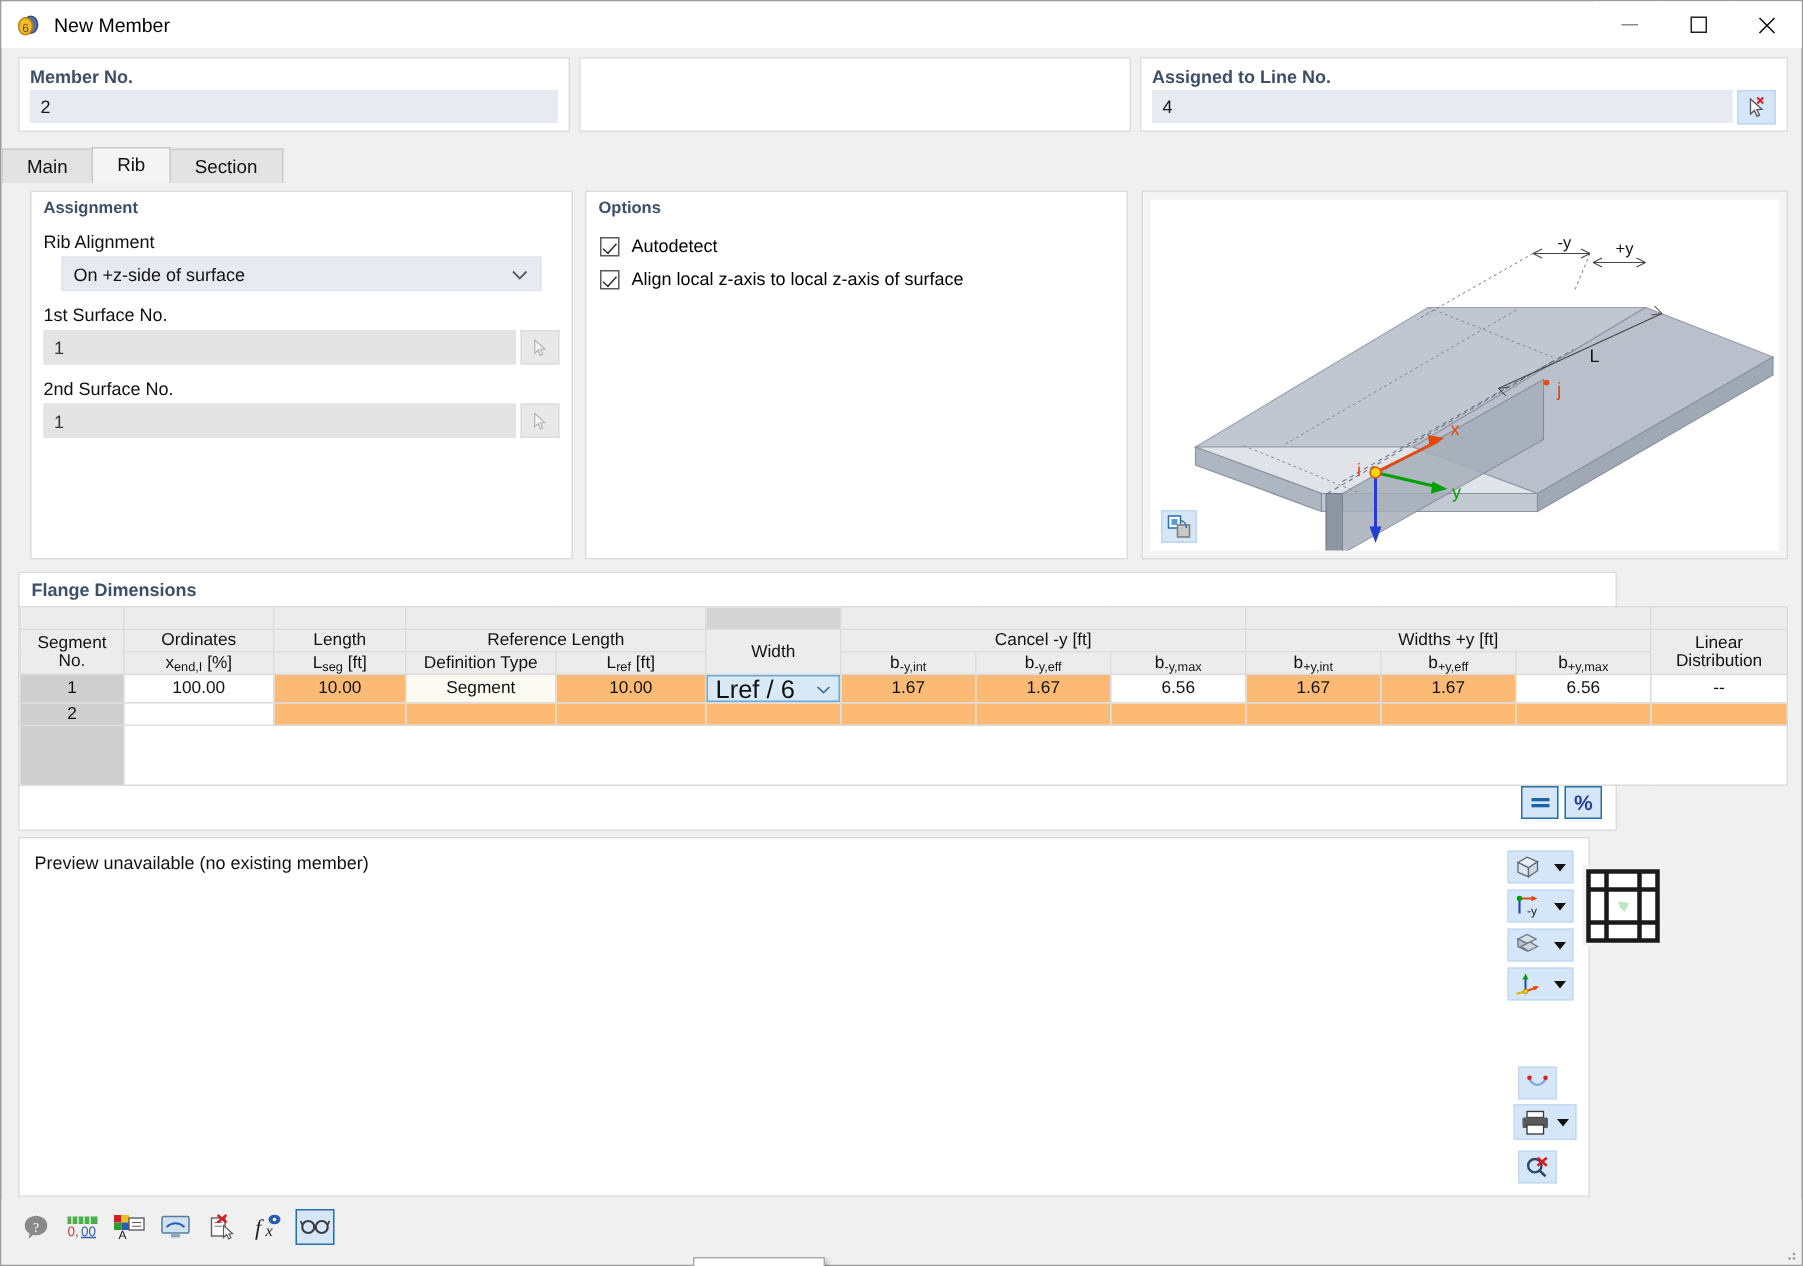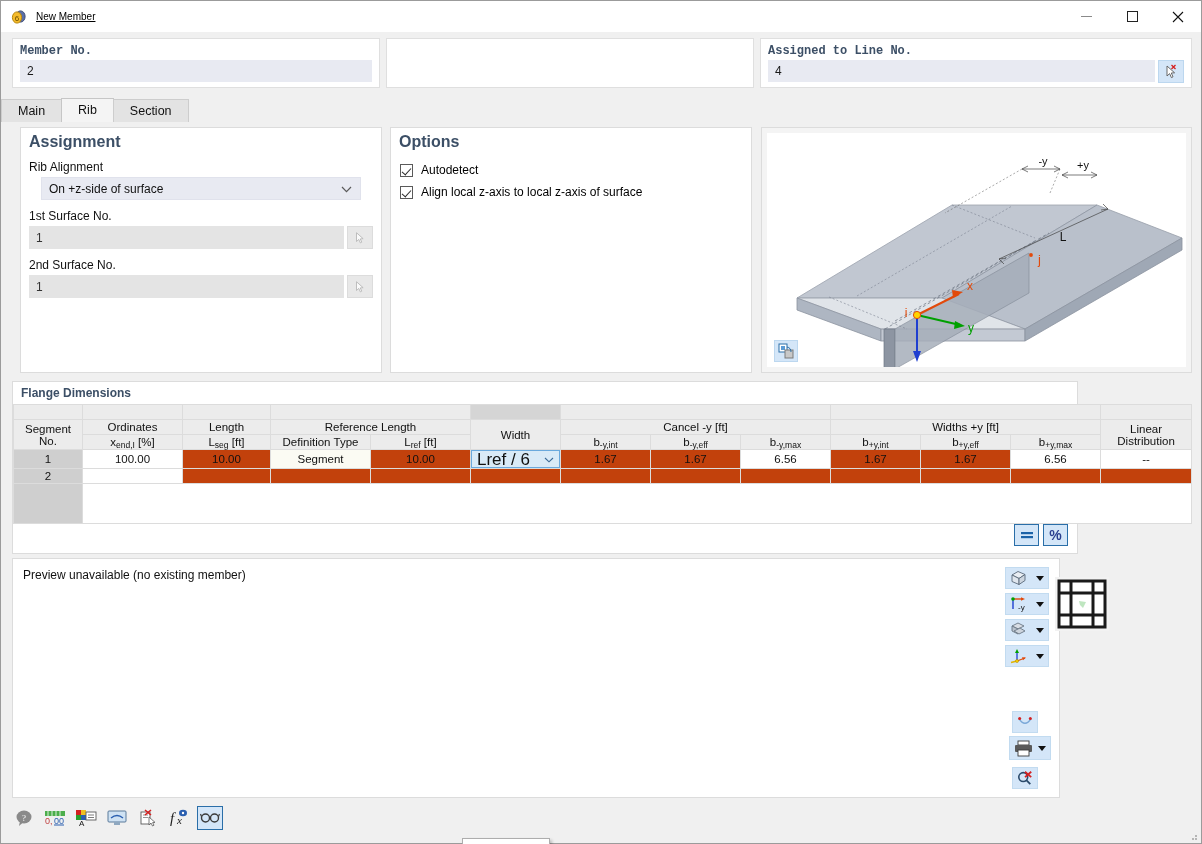--- a/index.html
+++ b/index.html
@@ -23,38 +23,37 @@
   .titlebar {
     position: absolute; left: 0; top: 0; width: 1200px; height: 31px;
     background: #ffffff;
     display: flex; align-items: center;
   }
   .title-icon {
     width: 18px; height: 18px; margin-left: 9px; margin-right: 8px;
     position: relative; flex: none;
   }
   .title-text {
-    font-size: 10px; color: #000; font-family: "Liberation Sans", sans-serif; text-decoration: underline;
+    font-size: 13px; color: #000; font-family: "Liberation Sans", sans-serif;
   }
   .win-btns { position: absolute; right: 0; top: 0; display: flex; height: 31px; }
   .win-btn {
     width: 46px; height: 31px; display: flex; align-items: center; justify-content: center;
     font-size: 13px; color: #222; background: #fff;
   }
   .min-glyph { width: 11px; height: 1px; background: #8a8a8a; }
   .max-glyph { width: 11px; height: 11px; border: 1px solid #222; }
 
   
   .toppanel {
     position: absolute; background: #fff; border: 1px solid #dfdfdf;
   }
   .panel-label {
     font-size: 12px; font-weight: bold; color: #3c4f66;
     padding: 5px 0 2px 7px;
-    font-family: Liberation Mono, monospace;
   }
   .fieldrow { display: flex; padding: 0 7px 7px 7px; }
   .txtfield {
     flex: 1; height: 22px; line-height: 21px;
     background: #e8eaf2; border: 1px solid #e8eaf2;
     padding-left: 6px; font-size: 12px; color: #1a1a1a;
   }
   .txtfield.grey { background: #e4e4e4; border-color: #e4e4e4; color:#333; }
   .pickbtn {
     width: 26px; height: 23px; margin-left: 3px;
@@ -73,21 +72,21 @@
     background: #e3e3e3; border: 1px solid #cdcdcd; border-bottom: none;
     font-size: 12.5px; color: #111; margin-right: -1px;
   }
   .tab.active { background: #f4f4f4; height: 24px; line-height: 23px; border-color:#c6c6c6; }
 
   
   .group {
     position: absolute; background: #fff; border: 1px solid #dcdcdc;
   }
   .group-title {
-    font-size: 16px; font-weight: bold; color: #3c4f66;
+    font-size: 11px; font-weight: bold; color: #3c4f66;
     padding: 5px 0 0 8px;
   }
   .sublabel { font-size: 12px; color: #111; padding: 9px 0 3px 8px; }
 
   .combo {
     position: relative; margin: 0 20px; height: 23px;
     background: #e8eaf2; border: 1px solid #e0e2ec;
     line-height: 22px; padding-left: 7px; font-size: 12px; color: #111;
   }
   .combo .chev {
@@ -128,21 +127,21 @@
   table.ftab { border-collapse: collapse; table-layout: fixed; width: 1178px; }
   table.ftab th, table.ftab td {
     border: 1px solid #dcdcdc; font-weight: normal; font-size: 11.5px;
     padding: 0; height: 15px; text-align: center; color: #111;
   }
   table.ftab th { background:#ececec; }
   th.spacer { height: 8px; border-top:none; }
   th.grp { height: 17px; }
   th.col { height: 17px; }
   td.rowhdr { background:#cfcfcf; text-align:center; font-size:11.5px; }
-  td.cell { height: 18px; background:#c2410c; text-align:right; padding-right:5px; color:#8a8a8a; }
+  td.cell { height: 18px; background:#fdba74; text-align:right; padding-right:5px; color:#8a8a8a; }
   td.cell.editable { background:#ffffff; color:#111; }
   td.cell.center { text-align:center; padding-right:0; color:#111; background:#fbfbf3; }
   td.cell.white { background:#ffffff; }
   td.empty { height:18px; background:#fbfbf3; }
   .sub { font-size: 8.5px; vertical-align: baseline; position: relative; top: 2px; }
 
   
   .cellcombo {
     position:relative; height:18px; background:#d9eaf7; border:1px solid #6aa9dd;
     text-align:left; padding-left:5px; line-height:17px; font-size:17px; color:#111;

